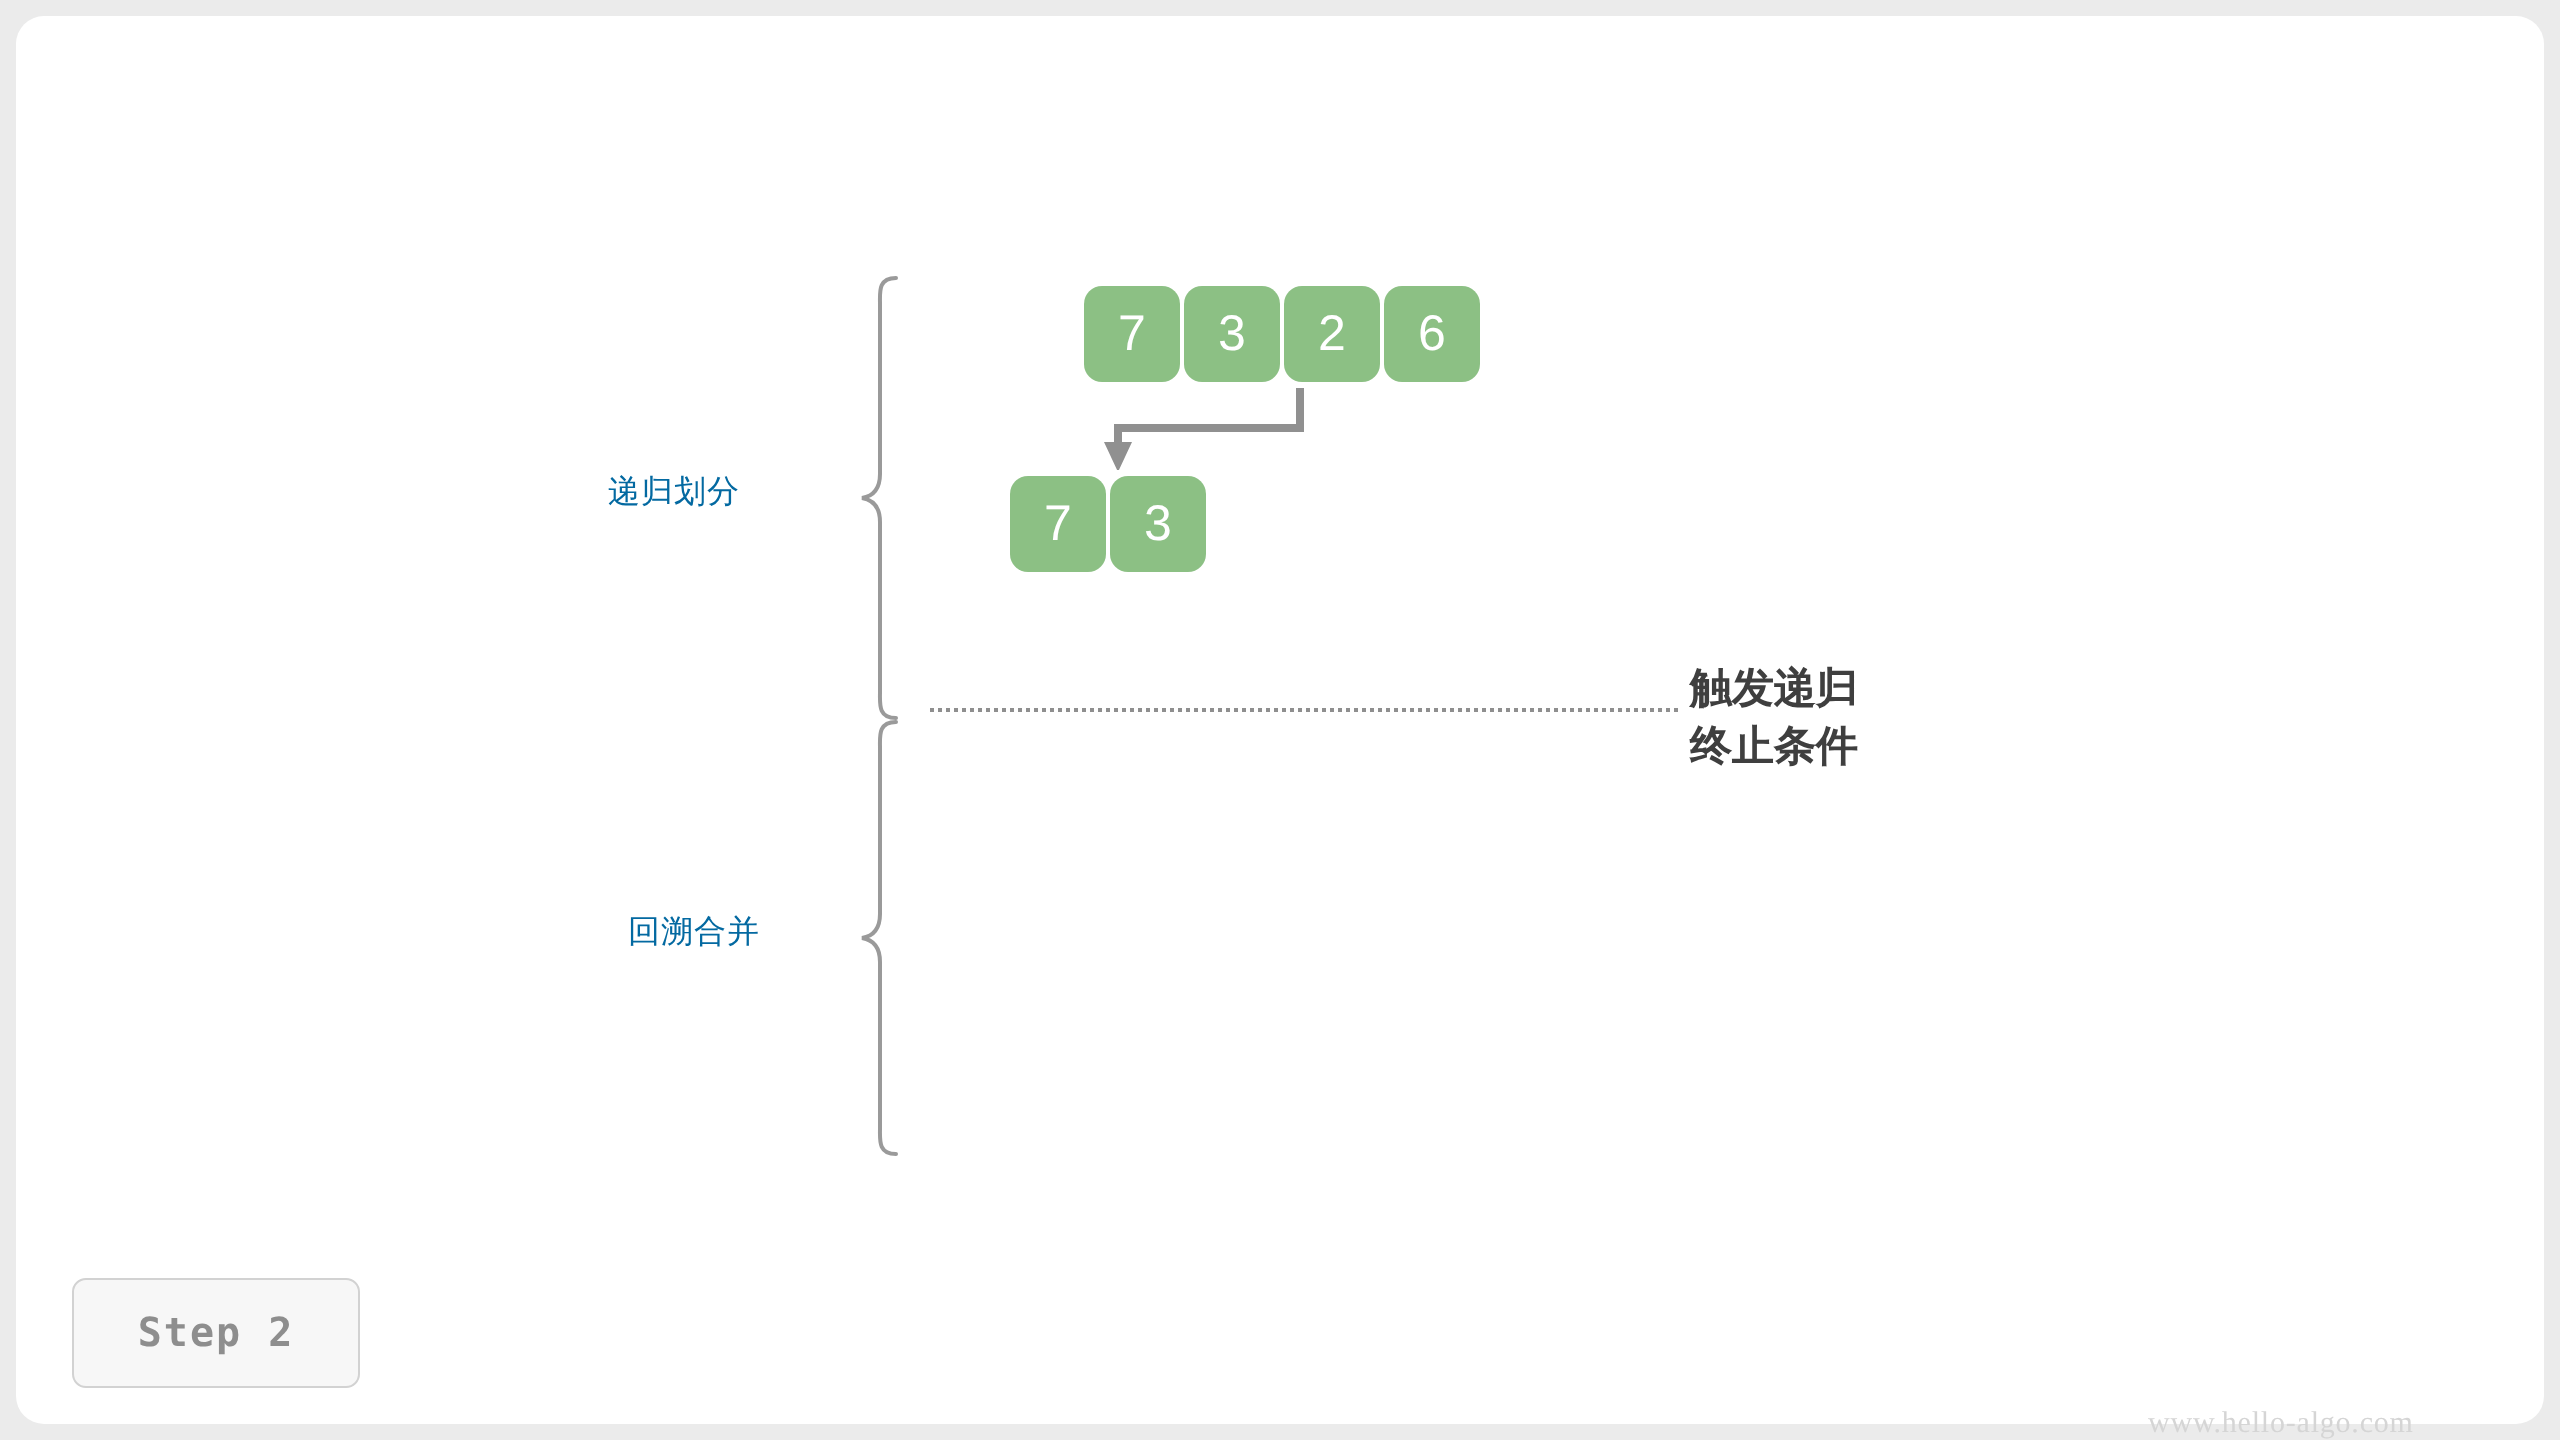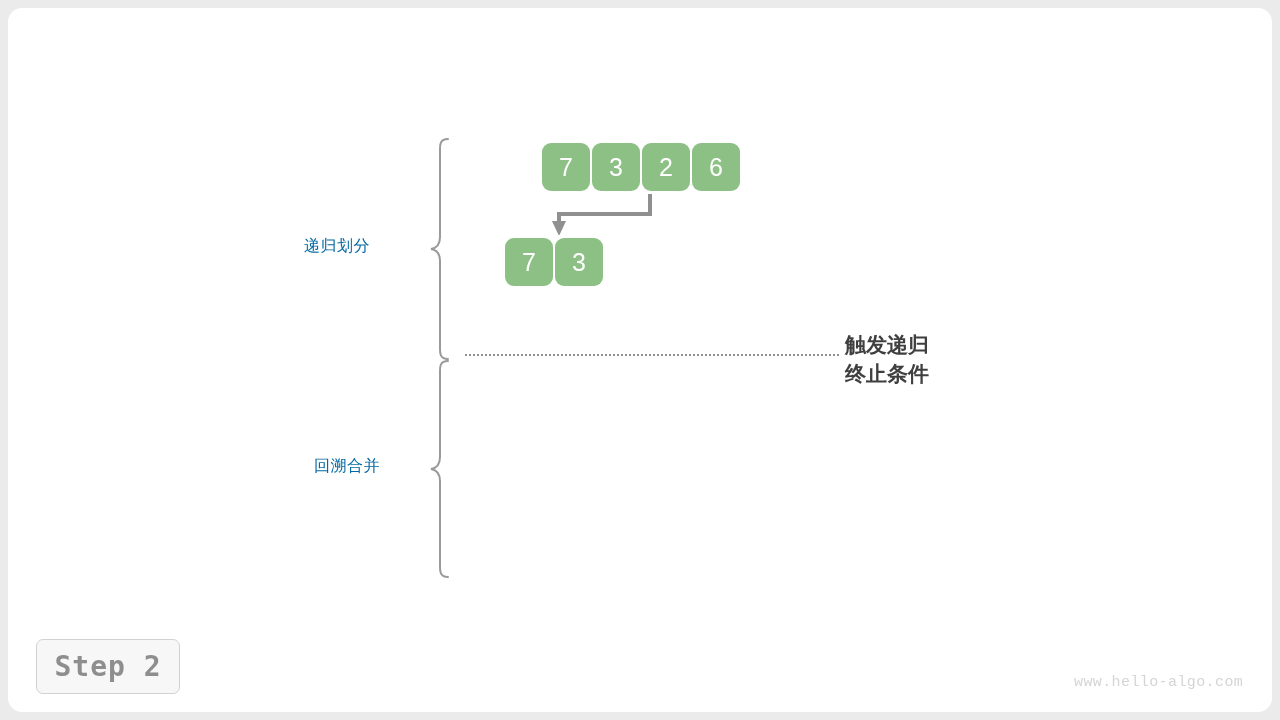--- a/index.html
+++ b/index.html
@@ -108,34 +108,34 @@
     left: 36px;
     top: 639px;
     width: 144px;
     height: 55px;
     background: #f7f7f7;
     border: 1px solid #d2d2d2;
     border-radius: 7px;
     box-sizing: border-box;
     color: #8e8e8e;
     font-family: "DejaVu Sans Mono", "Liberation Mono", monospace;
-    font-size: 28px;
+    font-size: 20px;
     font-weight: bold;
     letter-spacing: 1px;
     line-height: 53px;
     text-align: center;
   }
 
   
   #watermark {
     position: absolute;
     left: 1074px;
-    top: 674px;
+    top: 704px;
     color: #d5d5d5;
-    font-family: Liberation Mono, monospace;
+    font-family: Liberation Serif, serif;
     font-size: 15px;
     letter-spacing: 0.4px;
   }
 </style>
 </head>
 <body>
 
 <div id="canvas">
   <div id="card"></div>
 

